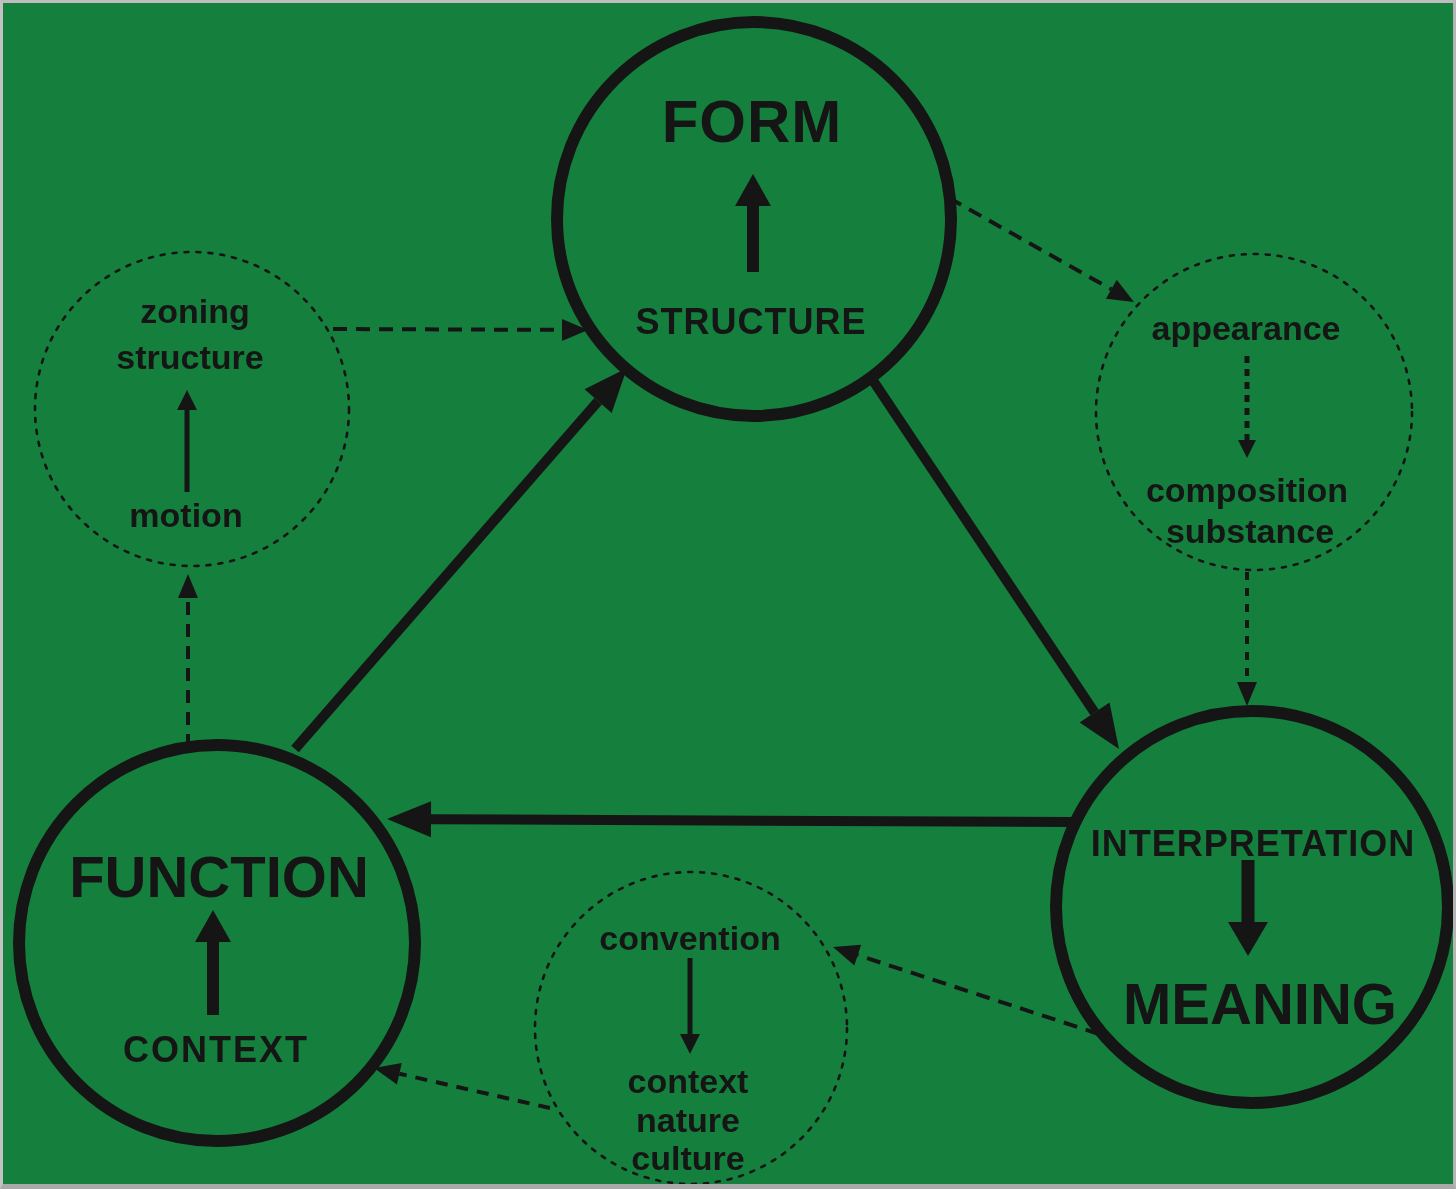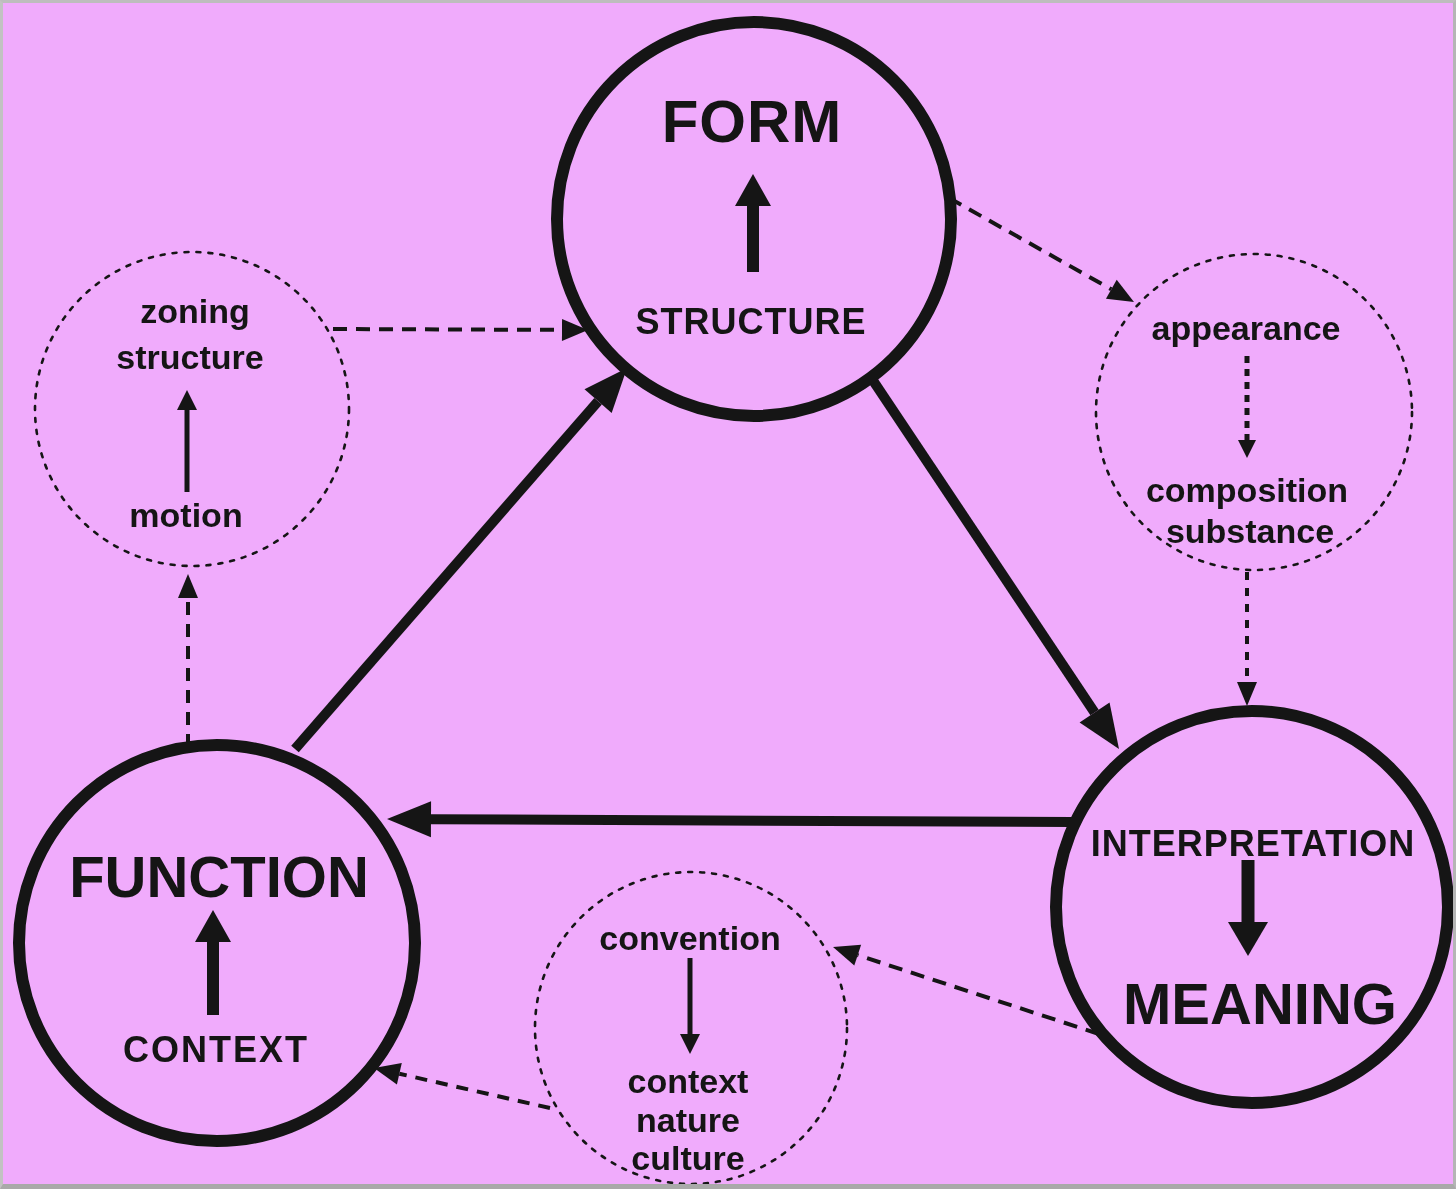--- a/index.html
+++ b/index.html
@@ -2,21 +2,21 @@
 <html><head>
 <meta charset="utf-8">
 <title>Diagram</title>
 <style>
   html, body { margin: 0; padding: 0; background: #e9e9e9; }
   .scan-frame {
     position: relative;
     width: 1456px;
     height: 1189px;
     box-sizing: border-box;
-    background: #f0abfc;
+    background: #15803d;
     border-top: 3px solid #bdbdbd;
     border-left: 3px solid #c2c2c2;
     border-right: 3px solid #b5b5b5;
     border-bottom: 5px solid #a9a9a9;
     overflow: hidden;
   }
   svg { display: block; position: absolute; top: -3px; left: -3px; }
 
   circle { fill: none; stroke: #151515; }
   .major-circle { stroke-width: 12; }

